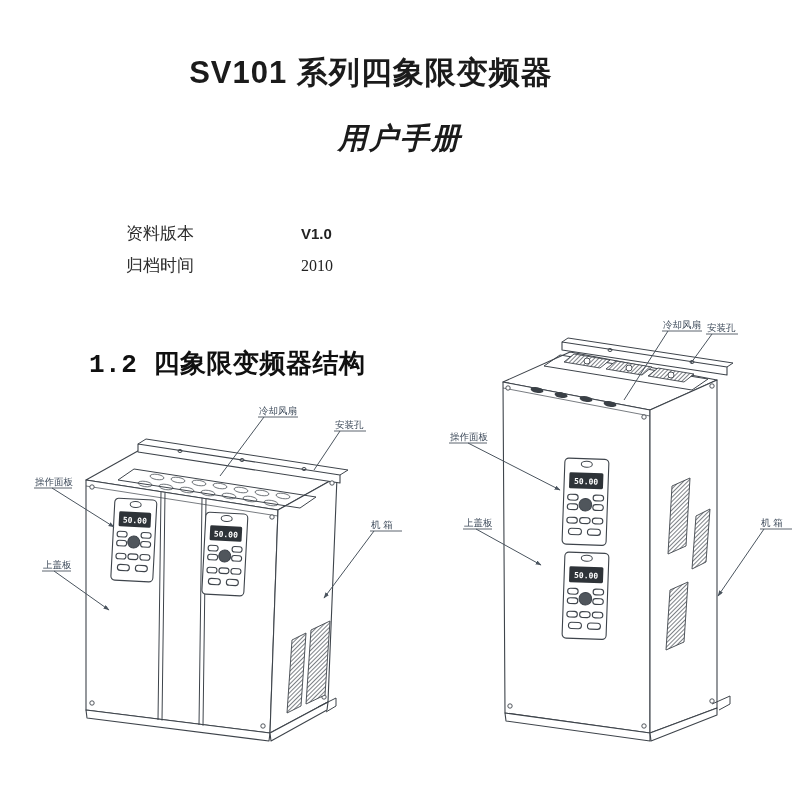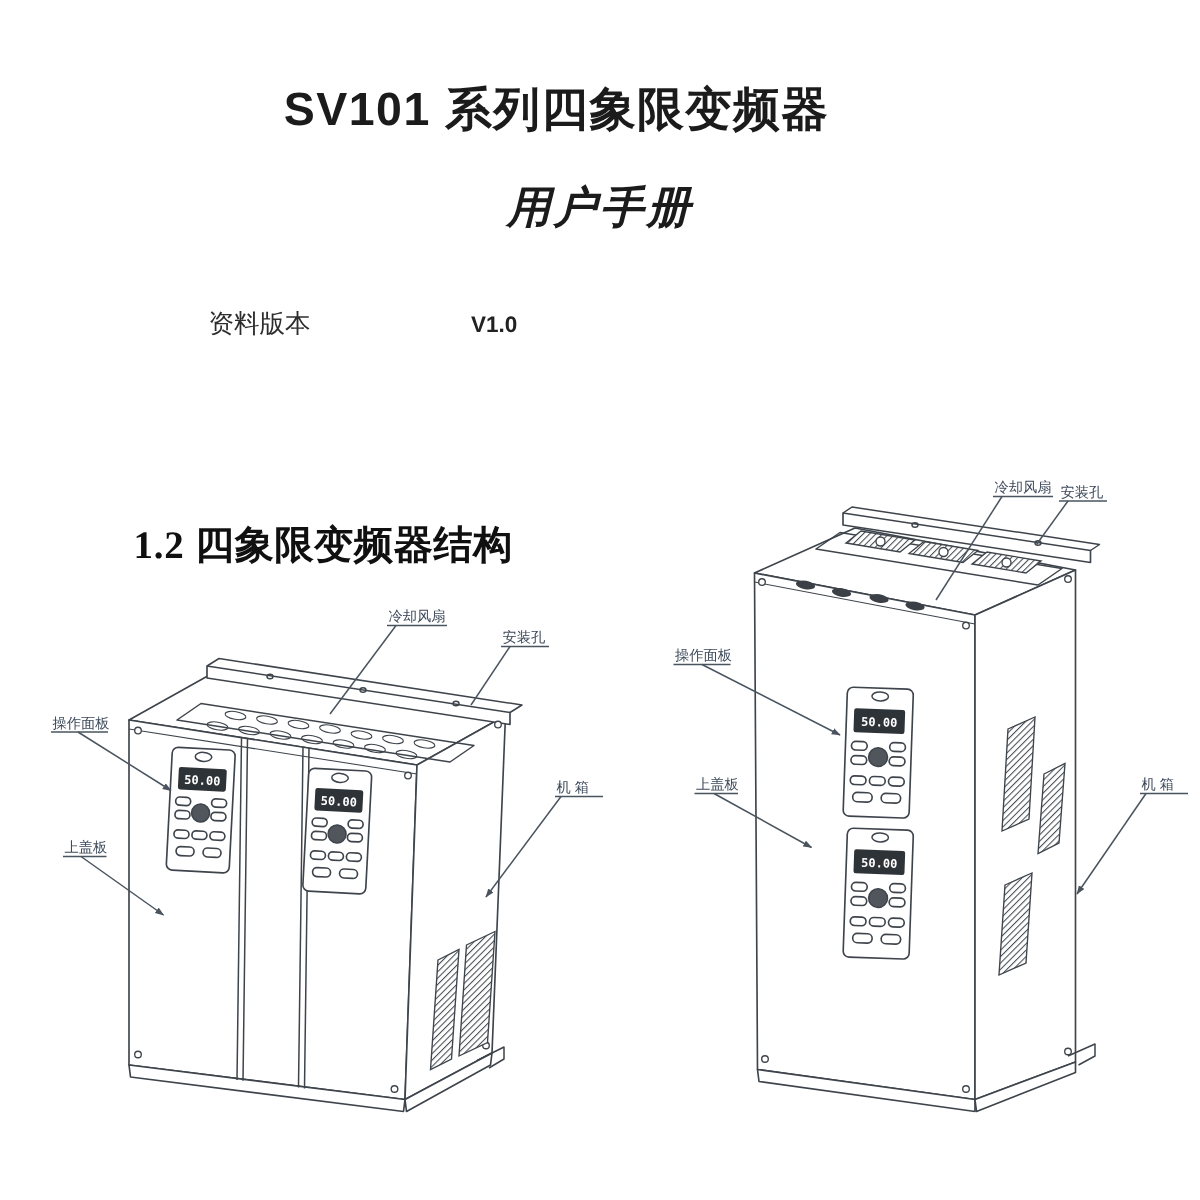--- a/index.html
+++ b/index.html
@@ -2,27 +2,27 @@
 <html><head>
 <meta charset="utf-8">
 <style>
   html,body{margin:0;padding:0;}
   body{width:800px;height:800px;background:#ffffff;position:relative;overflow:hidden;
        font-family:"Liberation Sans",sans-serif;color:#1b1b1b;}
   .title1{position:absolute;left:0;top:52px;width:742px;text-align:center;
           font-size:31px;font-weight:700;letter-spacing:1px;}
   .title2{position:absolute;left:0;top:119px;width:800px;text-align:center;
           font-size:29px;font-weight:700;letter-spacing:2px;font-style:italic;}
-  .meta{position:absolute;left:126px;top:204px;margin-left:13px;}
+  .meta{position:absolute;left:126px;top:222px;}
   .meta-row{display:flex;align-items:baseline;height:32px;}
   .meta-label{width:175px;font-family:"Liberation Serif",serif;font-size:17px;color:#2d2d2d;}
   .meta-value{font-size:15px;color:#222;}
   .meta-row:nth-child(1) .meta-value{font-weight:700;}
   .meta-row:nth-child(2) .meta-value{font-family:"Liberation Serif",serif;font-size:16px;}
-  .section-heading{position:absolute;left:89px;top:346px;font-family:Liberation Serif, serif;
+  .section-heading{position:absolute;left:89px;top:346px;font-family:Liberation Mono, monospace;
           font-size:26px;font-weight:700;color:#101010;letter-spacing:0.5px;}
   .fig{position:absolute;}
   .fig-left{left:30px;top:400px;width:380px;height:400px;}
   .fig-right{left:440px;top:300px;width:360px;height:500px;}
   
   .wh{fill:#ffffff;stroke:#3e444b;stroke-width:1.1;stroke-linejoin:round;}
   .noF{fill:none;stroke:#3e444b;stroke-width:1;stroke-linejoin:round;}
   .thin{fill:none;stroke:#3e444b;stroke-width:0.7;}
   .dk{fill:#3a4046;stroke:none;}
   .scr{fill:#ffffff;stroke:#3e444b;stroke-width:0.9;}
@@ -36,20 +36,24 @@
 <body>
 
 <div class="title1">SV101 系列四象限变频器</div>
 <div class="title2">用户手册</div>
 
 <div class="meta">
   <div class="meta-row">
     <span class="meta-label">资料版本</span>
     <span class="meta-value">V1.0</span>
   </div>
+  <div class="meta-row">
+    <span class="meta-label">归档时间</span>
+    <span class="meta-value">2010</span>
+  </div>
 </div>
 
 <div class="section-heading">1.2 四象限变频器结构</div>
 
 <svg class="fig fig-left" viewBox="0 0 380 400" xmlns="http://www.w3.org/2000/svg">
   <defs>
     <pattern id="hatchL" patternUnits="userSpaceOnUse" width="3" height="3" patternTransform="rotate(45)">
       <rect width="3" height="3" fill="#ffffff"></rect>
       <line x1="0" y1="0" x2="0" y2="3" stroke="#454b52" stroke-width="1.4"></line>
     </pattern>

